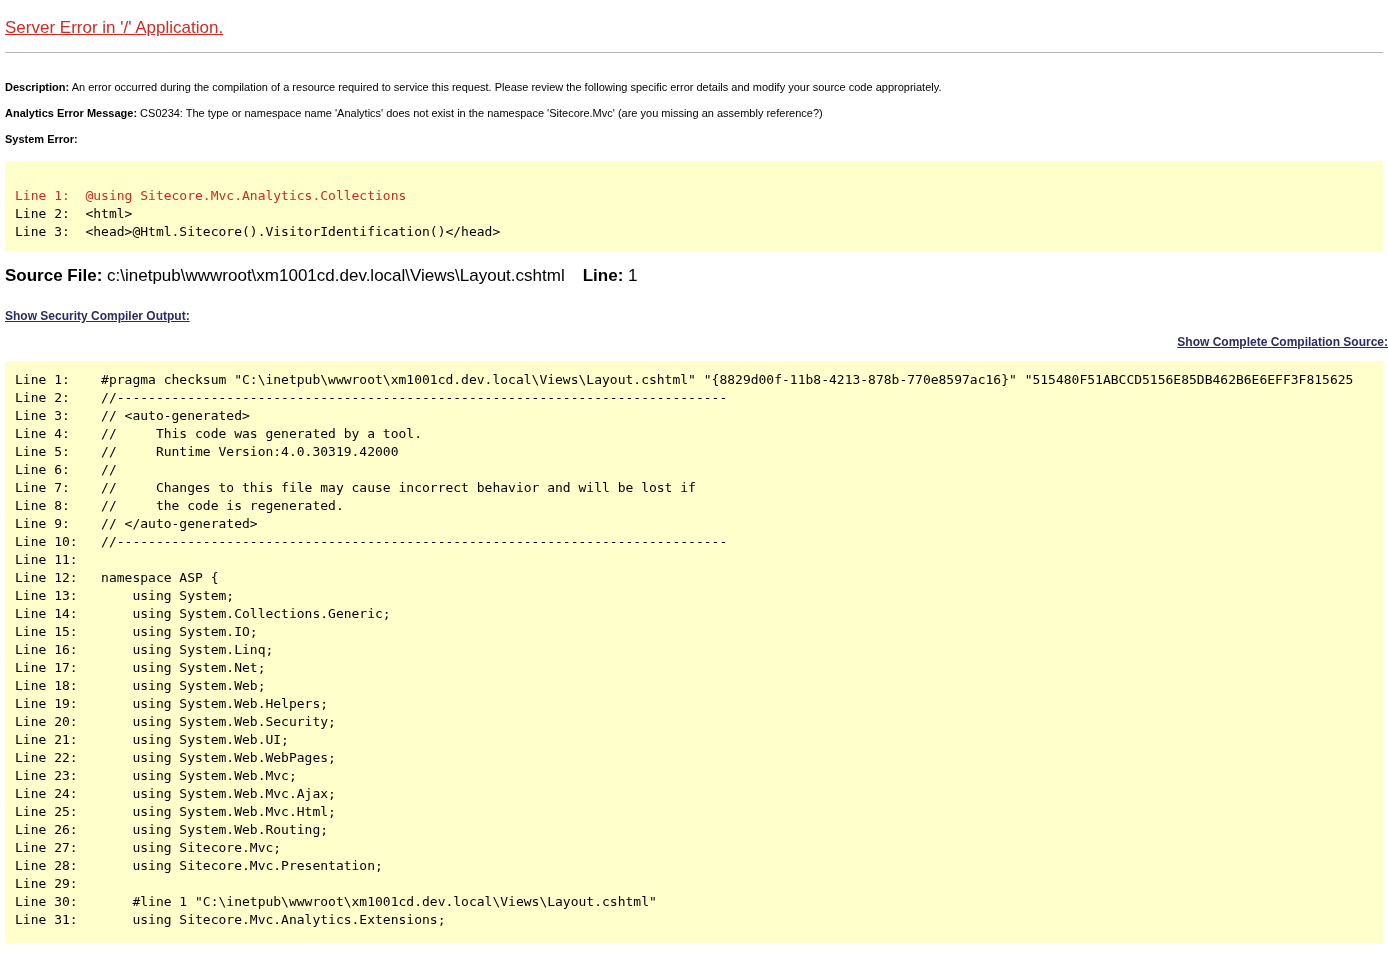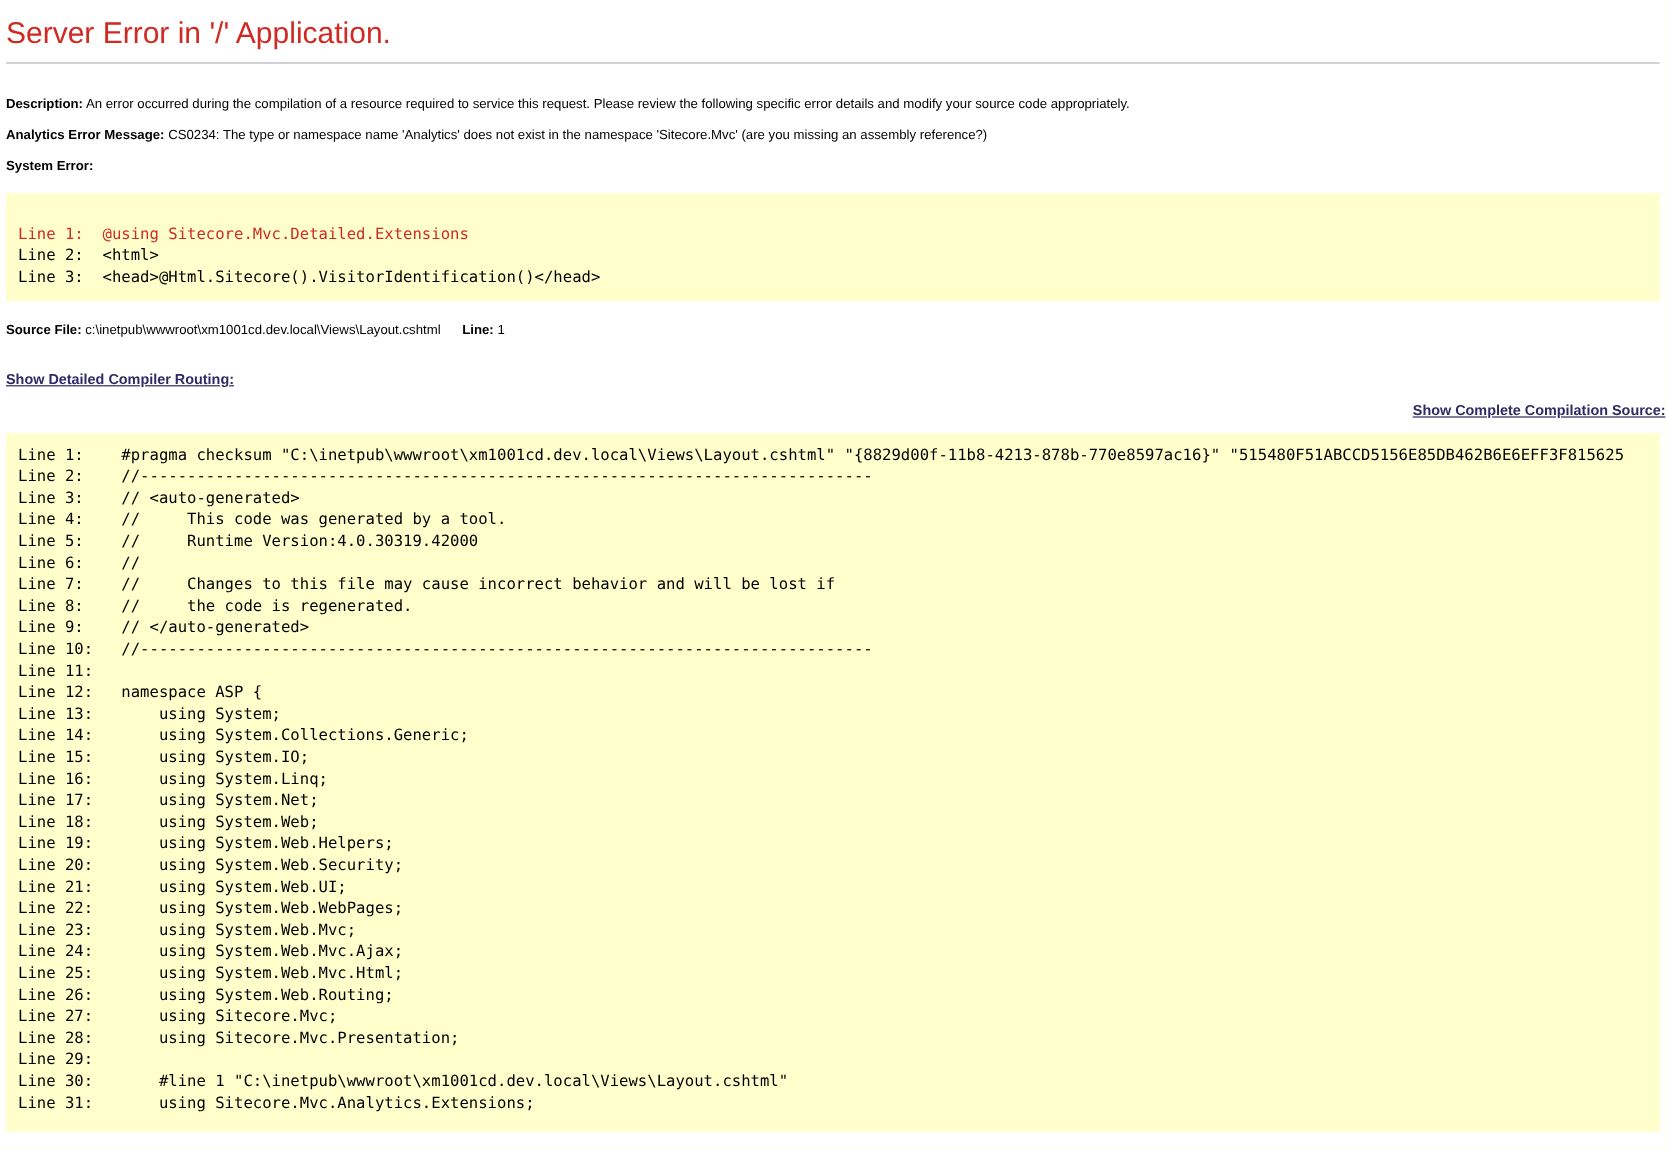--- a/index.html
+++ b/index.html
@@ -13,21 +13,21 @@
   *{box-sizing:border-box;}
   html,body{margin:0;padding:0;}
   body{
     width:1388px;height:958px;overflow:hidden;
     background:#ffffff;color:var(--text-black);
     font-family:"Liberation Sans","DejaVu Sans",sans-serif;
   }
   .page{padding:0 0 0 5px;}
   h1.page-title{
     margin:14px 0 0 0;font-weight:normal;
-    font-size:25px;line-height:28px;color:var(--error-red);
+    font-size:17px;line-height:28px;color:var(--error-red);text-decoration:underline;
   }
   hr.rule{
     border:none;border-top:1px solid var(--rule-gray);
     margin:10px 5px 0 0;
   }
   h2.subtitle{
     margin:20px 0 0 0;font-weight:normal;font-style:italic;
     font-size:19px;line-height:22px;color:var(--heading-maroon);
   }
   p.meta{margin:13px 0 0 0;font-size:11px;line-height:13px;}
@@ -42,21 +42,21 @@
     margin:0;
     font-family:"DejaVu Sans Mono","Liberation Mono",monospace;
     font-size:13px;line-height:18px;
     white-space:pre;
   }
   .codebox.box1 pre{padding:26px 10px 10px 10px;}
   .codebox.box2 pre{padding:10px 10px 14px 10px;}
   .codebox.box2{margin-top:12px;margin-bottom:0;}
   .code-line{display:block;white-space:pre;}
   .code-line.err{color:var(--error-red);}
-  p.source-file{margin:18px 0 0 0;font-size:11px;line-height:13px;}
+  p.source-file{margin:18px 0 0 0;font-size:17px;line-height:13px;}
   p.source-file .line-label{margin-left:18px;}
   .expand-link{
     display:block;
     margin:28px 0 0 0;
     font-size:12px;line-height:13px;font-weight:bold;
     color:var(--link-navy);
     text-decoration:underline;
     cursor:pointer;
   }
   .expand-link + .expand-link{margin-top:13px;text-align:right;}
@@ -71,26 +71,26 @@
   <hr class="rule">
 
 
   <p class="meta first"><b>Description:</b><span> An error occurred during the compilation of a resource required to service this request. Please review the following specific error details and modify your source code appropriately.</span></p>
 
   <p class="meta"><b>Analytics Error Message:</b><span> CS0234: The type or namespace name 'Analytics' does not exist in the namespace 'Sitecore.Mvc' (are you missing an assembly reference?)</span></p>
 
   <p class="meta"><b>System Error:</b></p>
 
   <div class="codebox box1">
-    <pre><span class="code-line err">Line 1:  @using Sitecore.Mvc.Detailed.Extensions</span><span class="code-line">Line 2:  &lt;html&gt;</span><span class="code-line">Line 3:  &lt;head&gt;@Html.Sitecore().VisitorIdentification()&lt;/head&gt;</span></pre>
+    <pre><span class="code-line err">Line 1:  @using Sitecore.Mvc.Analytics.Collections</span><span class="code-line">Line 2:  &lt;html&gt;</span><span class="code-line">Line 3:  &lt;head&gt;@Html.Sitecore().VisitorIdentification()&lt;/head&gt;</span></pre>
   </div>
 
   <p class="source-file"><b>Source File:</b><span> c:\inetpub\wwwroot\xm1001cd.dev.local\Views\Layout.cshtml</span><b class="line-label">Line:</b><span> 1</span></p>
 
-  <a class="expand-link" href="#">Show Detailed Compiler Routing:</a>
+  <a class="expand-link" href="#">Show Security Compiler Output:</a>
 
   <a class="expand-link" href="#">Show Complete Compilation Source:</a>
 
   <div class="codebox box2">
     <pre><span class="code-line">Line 1:    #pragma checksum "C:\inetpub\wwwroot\xm1001cd.dev.local\Views\Layout.cshtml" "{8829d00f-11b8-4213-878b-770e8597ac16}" "515480F51ABCCD5156E85DB462B6E6EFF3F815625</span><span class="code-line">Line 2:    //------------------------------------------------------------------------------</span><span class="code-line">Line 3:    // &lt;auto-generated&gt;</span><span class="code-line">Line 4:    //     This code was generated by a tool.</span><span class="code-line">Line 5:    //     Runtime Version:4.0.30319.42000</span><span class="code-line">Line 6:    //</span><span class="code-line">Line 7:    //     Changes to this file may cause incorrect behavior and will be lost if</span><span class="code-line">Line 8:    //     the code is regenerated.</span><span class="code-line">Line 9:    // &lt;/auto-generated&gt;</span><span class="code-line">Line 10:   //------------------------------------------------------------------------------</span><span class="code-line">Line 11:   </span><span class="code-line">Line 12:   namespace ASP {</span><span class="code-line">Line 13:       using System;</span><span class="code-line">Line 14:       using System.Collections.Generic;</span><span class="code-line">Line 15:       using System.IO;</span><span class="code-line">Line 16:       using System.Linq;</span><span class="code-line">Line 17:       using System.Net;</span><span class="code-line">Line 18:       using System.Web;</span><span class="code-line">Line 19:       using System.Web.Helpers;</span><span class="code-line">Line 20:       using System.Web.Security;</span><span class="code-line">Line 21:       using System.Web.UI;</span><span class="code-line">Line 22:       using System.Web.WebPages;</span><span class="code-line">Line 23:       using System.Web.Mvc;</span><span class="code-line">Line 24:       using System.Web.Mvc.Ajax;</span><span class="code-line">Line 25:       using System.Web.Mvc.Html;</span><span class="code-line">Line 26:       using System.Web.Routing;</span><span class="code-line">Line 27:       using Sitecore.Mvc;</span><span class="code-line">Line 28:       using Sitecore.Mvc.Presentation;</span><span class="code-line">Line 29:   </span><span class="code-line">Line 30:       #line 1 "C:\inetpub\wwwroot\xm1001cd.dev.local\Views\Layout.cshtml"</span><span class="code-line">Line 31:       using Sitecore.Mvc.Analytics.Extensions;</span></pre>
   </div>
 
 </div>
 
 </body></html>

